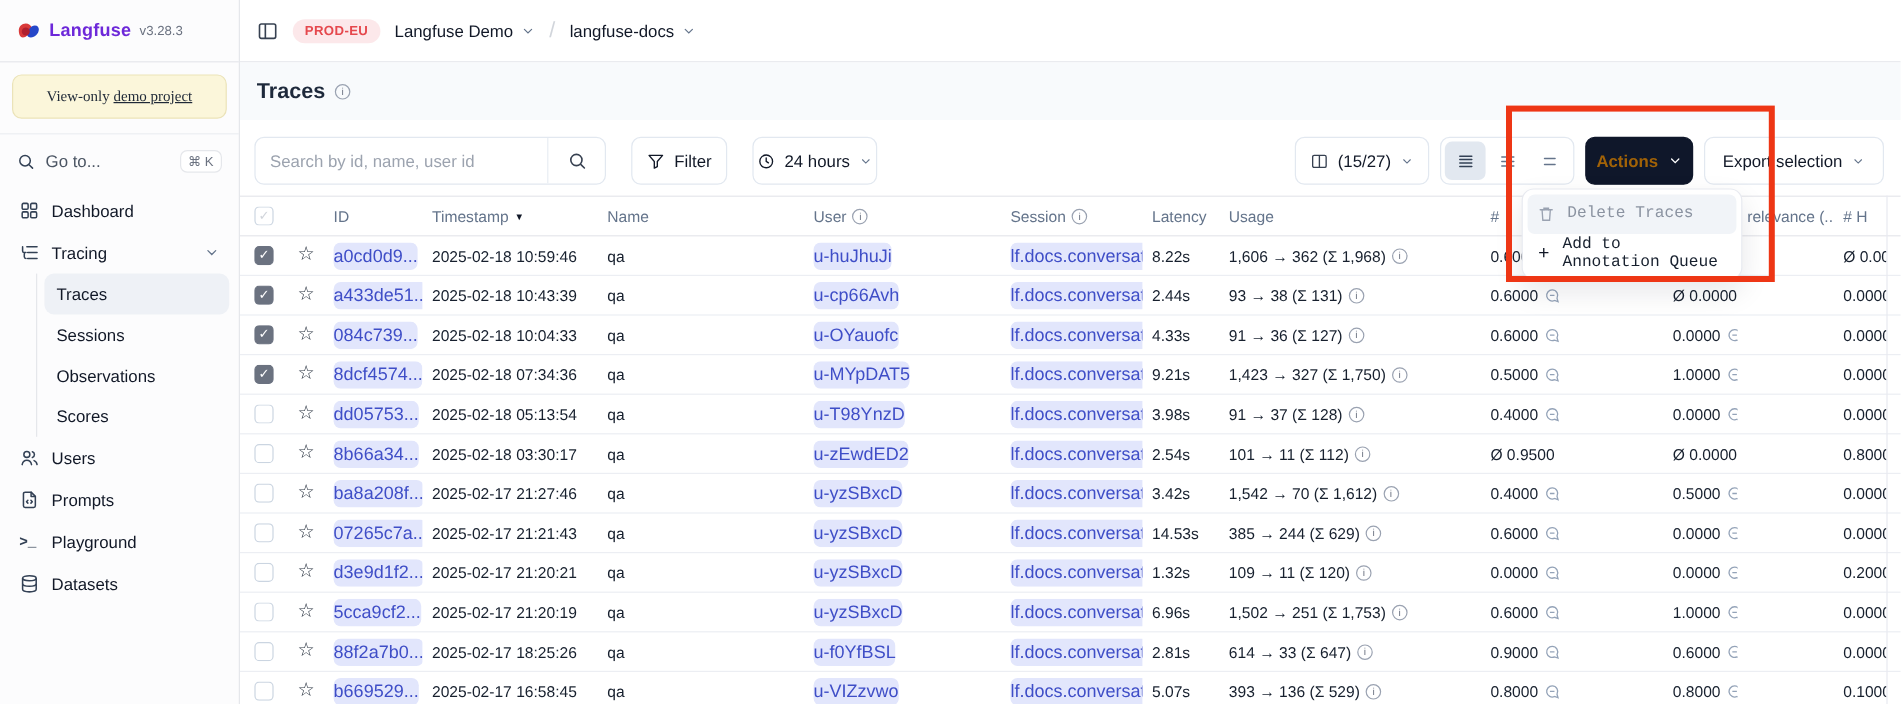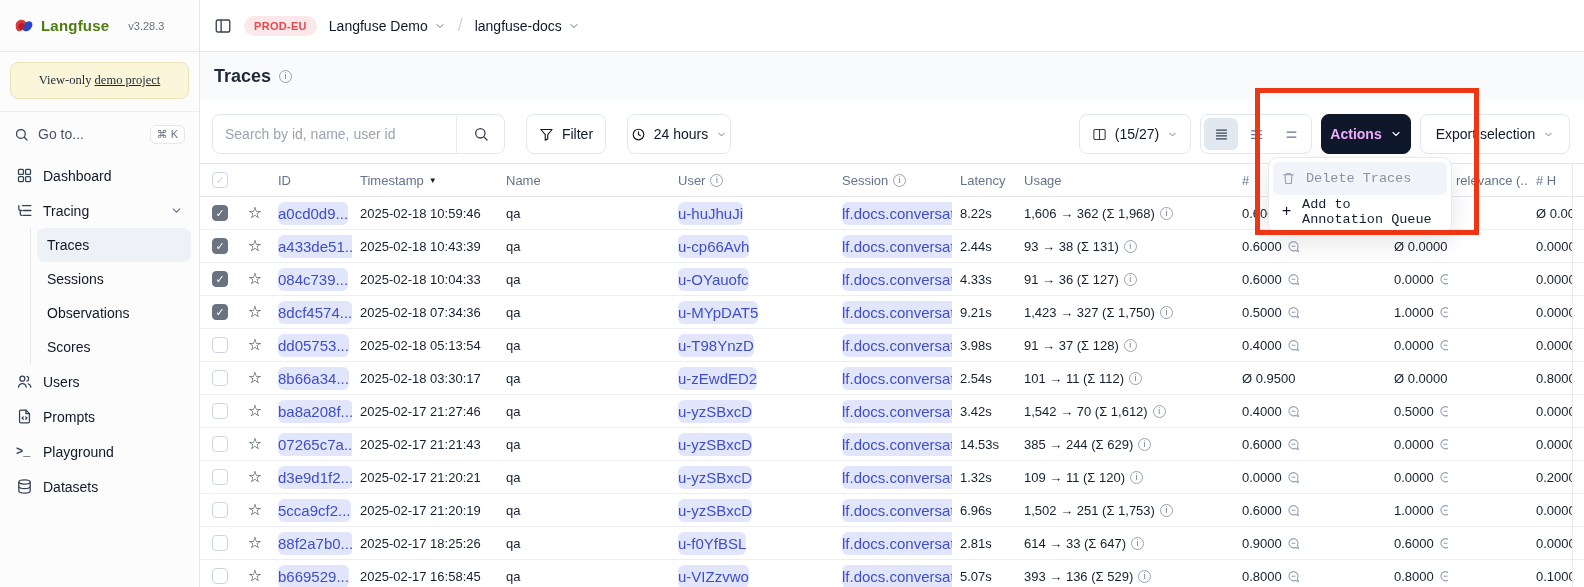--- a/index.html
+++ b/index.html
@@ -2,22 +2,22 @@
 <html><head>
 <meta charset="utf-8">
 <style>
   * { box-sizing: border-box; margin: 0; padding: 0; }
   body { font-family: "Liberation Sans", "DejaVu Sans", sans-serif; background:#fff; }
   .app { position:relative; width:1584px; height:587px; overflow:hidden; background:#fff; color:#17202e; }
 
   
   .sidebar { position:absolute; left:0; top:0; width:200px; height:100%; background:#fcfcfd; border-right:1px solid #e5e7eb; }
   .logo-row { height:52px; display:flex; align-items:center; gap:7px; padding:0 14px; border-bottom:1px solid #e5e7eb; }
-  .brand { font-weight:bold; font-size:15px; letter-spacing:.2px; color:#4d7c0f; }
-  .version { font-size:11px; color:#6b7280;margin-left:12px; }
+  .brand { font-weight:bold; font-size:15px; letter-spacing:.2px; color:#6d28d9; }
+  .version { font-size:11px; color:#6b7280; }
   .sb-section { padding:10px 10px 12px; border-bottom:1px solid #eceef2; }
   .notice { background:#fbf6da; border:1px solid #ebe3b8; border-radius:8px; padding:10px 8px; font-size:12.5px; color:#1f2937; text-align:center;font-family:Liberation Serif, serif; }
   .notice u { text-decoration:underline; cursor:pointer; }
   .goto { height:44px; display:flex; align-items:center; gap:9px; padding:0 14px; color:#4b5563; font-size:14px; }
   .goto .grow { flex:1; }
   .kbd { font-size:11px; color:#6b7280; border:1px solid #e5e7eb; background:#fff; border-radius:6px; padding:2px 6px; }
   .nav { padding:2px 8px; }
   .nav-item { height:35px; display:flex; align-items:center; gap:10px; padding:0 8px; border-radius:8px; font-size:14px; color:#111827; cursor:pointer; }
   .nav-item .grow { flex:1; }
   .nav-kids { margin-left:22px; border-left:1px solid #e5e7eb; padding-left:6px; }
@@ -45,21 +45,21 @@
   .search-wrap { width:293px; height:40px; border:1px solid #e2e8f0; border-radius:8px; background:#fff; display:flex; align-items:center; overflow:hidden; }
   .search-wrap input { flex:1; border:0; outline:0; padding:0 12px; font-size:14px; color:#111827; font-family:inherit; background:transparent; }
   .search-wrap input::placeholder { color:#9ca3af; }
   .search-btn { width:48px; height:100%; border-left:1px solid #e8edf3; display:flex; align-items:center; justify-content:center; cursor:pointer; color:#374151; }
   .btn-filter { width:80px; }
   .btn-time { width:104px; }
   .btn-cols { width:112px; }
   .toggle-group { width:112px; height:40px; border:1px solid #e2e8f0; border-radius:8px; background:#fff; display:flex; align-items:center; justify-content:space-between; padding:3px; }
   .tg { width:34px; height:32px; border-radius:6px; display:flex; align-items:center; justify-content:center; color:#475569; cursor:pointer; }
   .tg.selected { background:#e2e8f0; }
-  .btn-actions { width:90px; background:#0f172a; border-color:#0f172a; color:#f0abfc; font-weight:bold; }
+  .btn-actions { width:90px; background:#0f172a; border-color:#0f172a; color:#a16207; font-weight:bold; }
   .btn-export { width:150px; }
 
   
   .table { margin-top:9px; }
   .grid { display:grid; grid-template-columns:40px 30px 82px 146px 172px 164px 118px 64px 218px 152px 62px 80px 44px; align-items:center; }
   .thead { height:34px; border-top:1px solid #e5e7eb; border-bottom:1px solid #e5e7eb; color:#64748b; font-size:13px; }
   .thead .cell { display:flex; align-items:center; gap:5px; padding-left:8px; white-space:nowrap; overflow:hidden; }
   .trow { height:33px; border-bottom:1px solid #eceef3; font-size:13px; color:#17202e; }
   .trow .cell { display:flex; align-items:center; gap:5px; padding-left:8px; white-space:nowrap; overflow:hidden; }
   .c-center { justify-content:center; padding-left:0 !important; }

